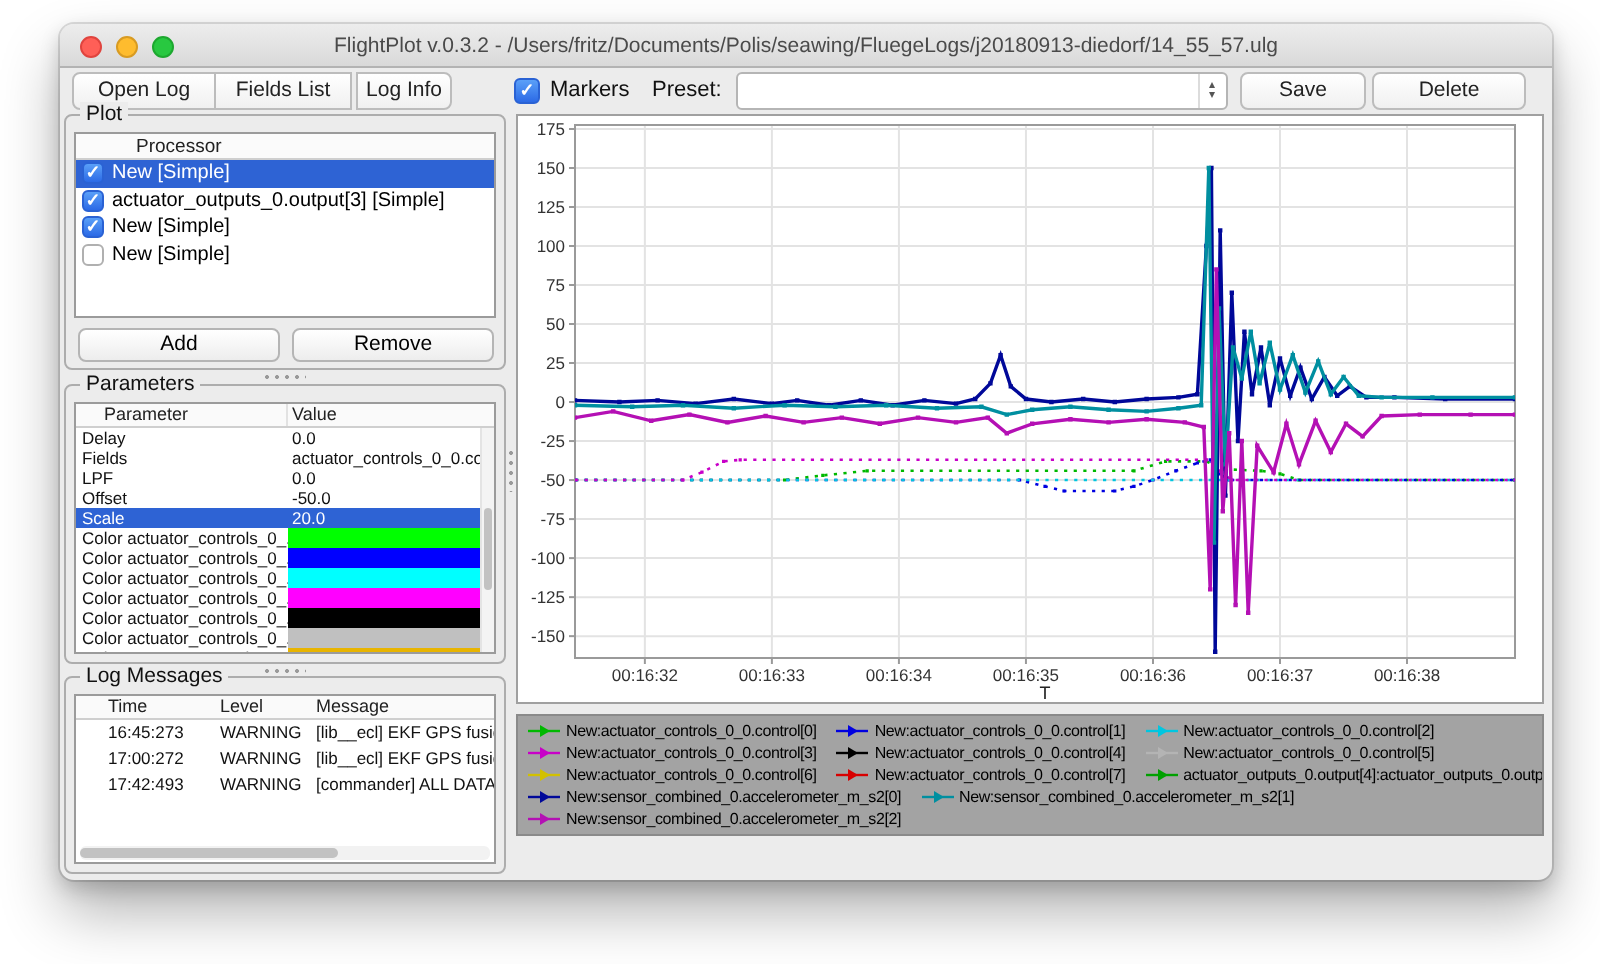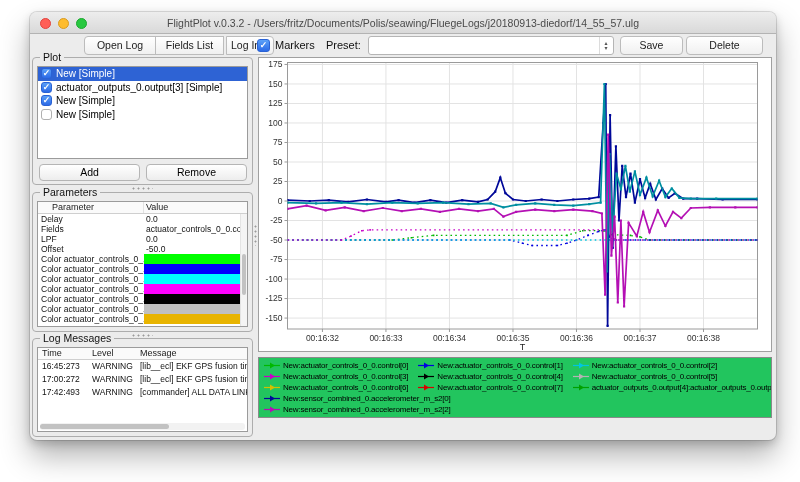--- a/index.html
+++ b/index.html
@@ -15,21 +15,21 @@
   .light.red{background:#ff5f57;border:1px solid #e0443e;}
   .light.yellow{background:#febc2e;border:1px solid #d89b22;}
   .light.green{background:#28c840;border:1px solid #1da82f;}
   .wtitle{position:absolute;left:60px;right:60px;top:0;height:22px;line-height:22px;
     text-align:center;font-size:10.5px;color:#4a4a4a;white-space:nowrap;overflow:hidden;}
   .content{position:absolute;left:0;top:22px;right:0;bottom:0;}
 
   
   .tbtn{position:absolute;top:2px;height:19px;font-size:10.5px;color:#222;text-align:center;
     line-height:17px;background:linear-gradient(#ffffff,#f0f0f0);border:1px solid #bcbcbc;padding:0;
-    font-family:inherit;margin-left:48px;}
+    font-family:inherit;}
   .tbtn.b1{left:6px;width:72px;border-radius:4px 0 0 4px;}
   .tbtn.b2{left:77px;width:69px;}
   .tbtn.b3{left:148px;width:48px;border-radius:0 4px 4px 0;}
   .cbx{display:inline-flex;align-items:center;justify-content:center;border-radius:3px;
     background:#fff;border:1px solid #b0b0b0;}
   .cbx.checked{background:linear-gradient(#5aa0f8,#2c6ae6);border:1px solid #2a62d4;}
   .cbx .tick{color:#fff;font-size:9px;line-height:1;font-weight:bold;}
   .cbx.markers{position:absolute;left:227px;top:5px;width:13px;height:13px;}
   .lab{position:absolute;top:5px;font-size:11px;color:#111;}
   .lab.markers{left:245px;}
@@ -75,29 +75,29 @@
   .p-name{width:106px;padding-left:3px;overflow:hidden;white-space:nowrap;flex:none;}
   .p-value{flex:1;overflow:hidden;white-space:nowrap;padding-left:2px;}
   .p-value.swatch{padding:0;}
   .vscroll{position:absolute;right:0;top:12px;bottom:0;width:7px;background:#f4f4f4;border-left:1px solid #e4e4e4;}
   .vthumb{position:absolute;left:1px;right:1px;top:36%;height:36%;background:#c2c2c2;border-radius:3px;}
 
   
   .loglist{left:4px;right:4px;top:8px;bottom:4px;}
   .log-header{height:12px;display:flex;font-size:9px;background:#fafafa;border-bottom:1px solid #cfcfcf;color:#222;line-height:11px;}
   .log-row{height:13px;display:flex;font-size:8.5px;line-height:13px;color:#111;}
-  .c-time{width:54px;padding-left:4px;flex:none;overflow:hidden;white-space:nowrap;}
+  .c-time{width:72px;padding-left:16px;flex:none;overflow:hidden;white-space:nowrap;}
   .c-level{width:48px;flex:none;overflow:hidden;white-space:nowrap;}
   .c-msg{flex:1;overflow:hidden;white-space:nowrap;}
   .hscroll{position:absolute;left:2px;right:2px;bottom:1px;height:7px;background:#f2f2f2;border-radius:3px;}
   .hthumb{position:absolute;left:0;top:1px;height:5px;width:63%;background:#c2c2c2;border-radius:3px;}
 
   
   .chartbox{position:absolute;left:228px;top:23px;width:514px;height:295px;background:#fff;border:1px solid #a0a0a0;}
-  .legendbox{position:absolute;left:228px;top:323px;width:514px;height:61px;background:#22c55e;border:1px solid #8a8a8a;
+  .legendbox{position:absolute;left:228px;top:323px;width:514px;height:61px;background:#a3a3a3;border:1px solid #8a8a8a;
     padding:2px 5px;font-size:8px;letter-spacing:-0.2px;overflow:hidden;}
   .lrow{height:11px;display:flex;align-items:center;white-space:nowrap;}
   .lentry{display:inline-flex;align-items:center;margin-right:10px;}
   .lentry svg{flex:none;margin-right:3px;}
   .lentry .ltext{color:#000;}
 
   
   .hgrip{position:absolute;width:22px;height:3px;
     background:radial-gradient(circle,#9a9a9a 0.9px,transparent 1.1px);background-size:5px 3px;}
   .vgrip{position:absolute;width:3px;height:22px;
@@ -132,20 +132,21 @@
         <span>▴</span>
         <span>▾</span>
       </span>
     </div>
     <button class="pbtn save">Save Preset</button>
     <button class="pbtn del">Delete Preset</button>
 
     <div class="gbox plot">
       <span class="gtitle">Plot</span>
       <div class="list plist">
+        <div class="plist-header">Processor</div>
         <div id="plot-items">
             <div class="prow sel">
               <span class="cbx small checked">
                 <span class="tick">✓</span>
               </span>
               <span class="plabel">New [Simple]</span>
             </div>
             <div class="prow">
               <span class="cbx small checked">
                 <span class="tick">✓</span>
@@ -184,20 +185,24 @@
               <span class="p-name">Fields</span>
               <span class="p-value">actuator_controls_0_0.con...</span>
             </div>
             <div class="parm-row">
               <span class="p-name">LPF</span>
               <span class="p-value">0.0</span>
             </div>
             <div class="parm-row">
               <span class="p-name">Offset</span>
               <span class="p-value">-50.0</span>
+            </div>
+            <div class="parm-row sel">
+              <span class="p-name">Scale</span>
+              <span class="p-value">20.0</span>
             </div>
             <div class="parm-row">
               <span class="p-name">Color actuator_controls_0_...</span>
               <span class="p-value swatch" style="background: rgb(0, 255, 0);"></span>
             </div>
             <div class="parm-row">
               <span class="p-name">Color actuator_controls_0_...</span>
               <span class="p-value swatch" style="background: rgb(0, 0, 255);"></span>
             </div>
             <div class="parm-row">
@@ -417,20 +422,27 @@
           </span>
         </div>
         <div class="lrow">
           <span class="lentry">
             <svg width="16" height="9">
               <line x1="0" x2="16" y1="4.5" y2="4.5" stroke="#000899" stroke-width="1.2"></line>
               <polygon points="6,1.5 11,4.5 6,7.5" fill="#000899"></polygon>
             </svg>
             <span class="ltext">New:sensor_combined_0.accelerometer_m_s2[0]</span>
           </span>
+          <span class="lentry">
+            <svg width="16" height="9">
+              <line x1="0" x2="16" y1="4.5" y2="4.5" stroke="#008fa0" stroke-width="1.2"></line>
+              <polygon points="6,1.5 11,4.5 6,7.5" fill="#008fa0"></polygon>
+            </svg>
+            <span class="ltext">New:sensor_combined_0.accelerometer_m_s2[1]</span>
+          </span>
         </div>
         <div class="lrow">
           <span class="lentry">
             <svg width="16" height="9">
               <line x1="0" x2="16" y1="4.5" y2="4.5" stroke="#b410b4" stroke-width="1.2"></line>
               <polygon points="6,1.5 11,4.5 6,7.5" fill="#b410b4"></polygon>
             </svg>
             <span class="ltext">New:sensor_combined_0.accelerometer_m_s2[2]</span>
           </span>
         </div>

